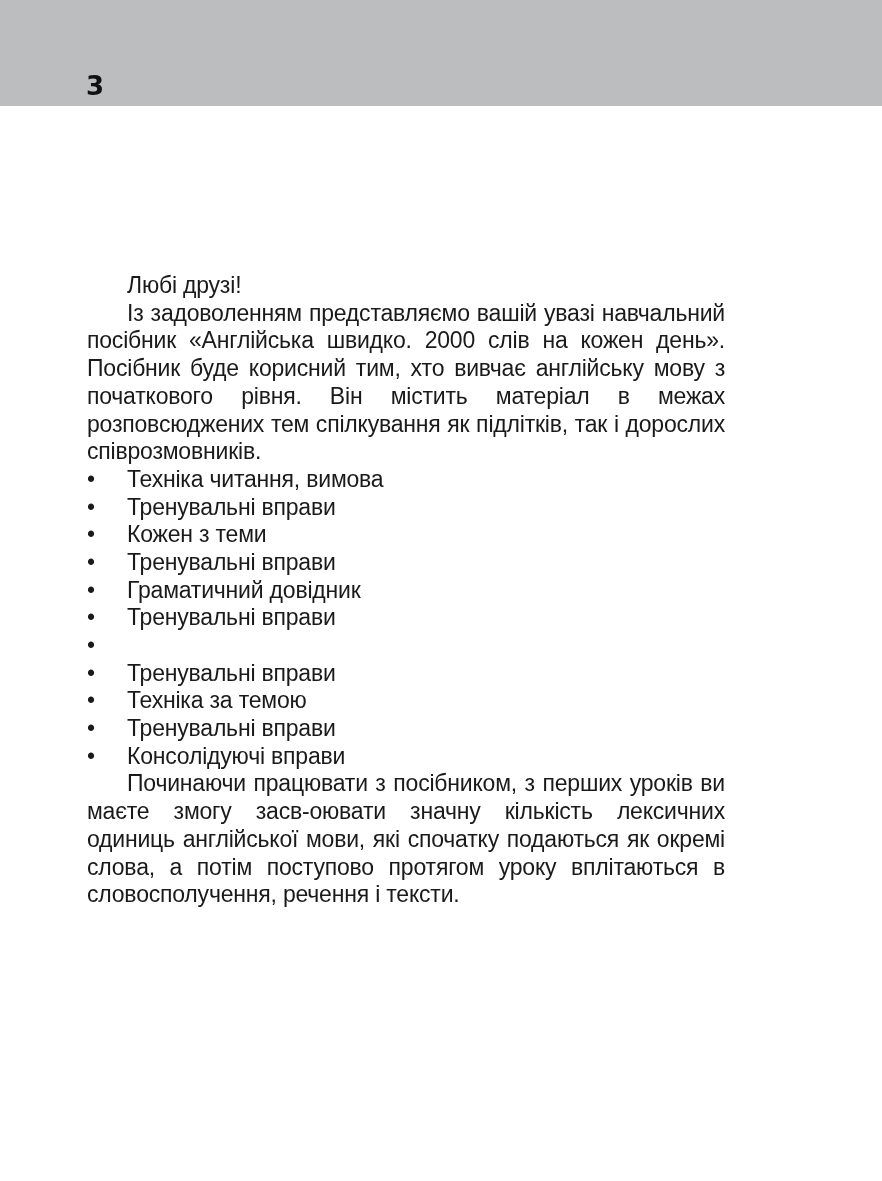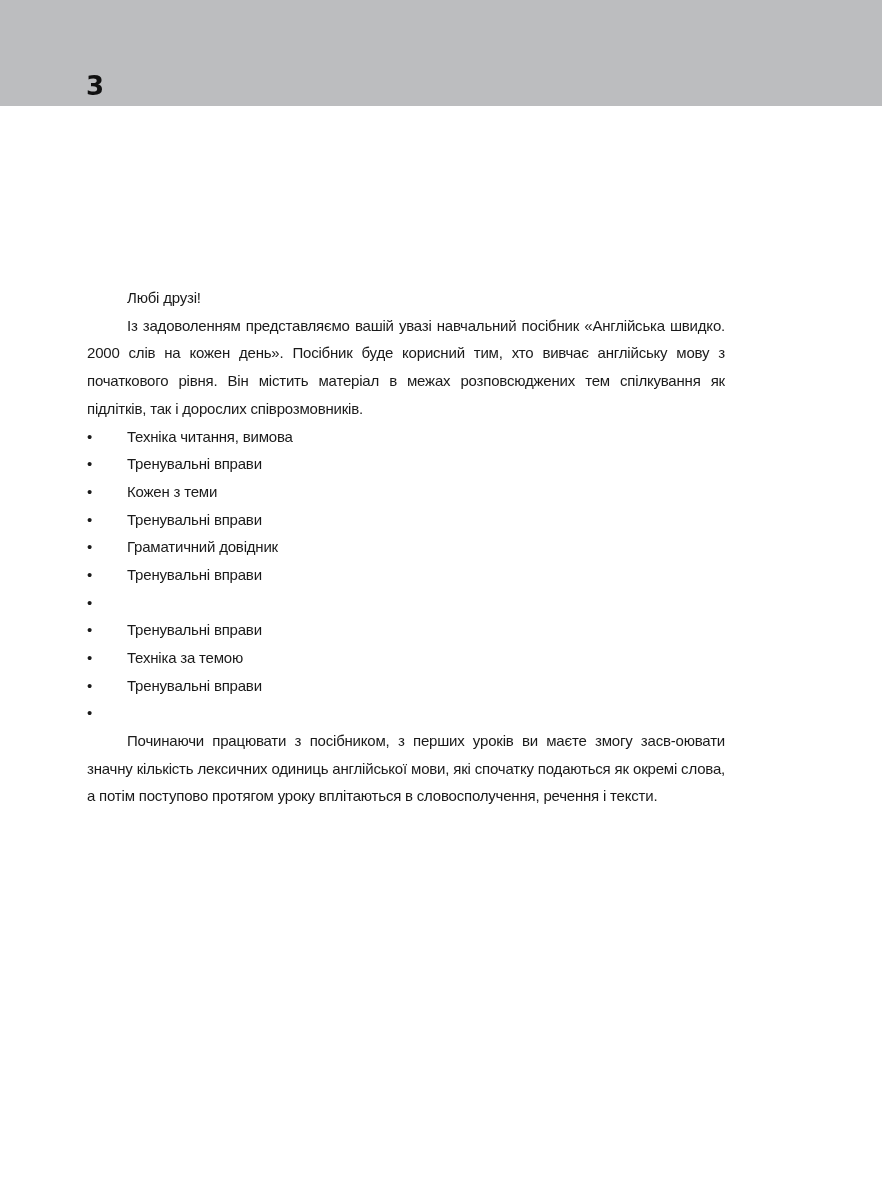--- a/index.html
+++ b/index.html
@@ -29,23 +29,23 @@
       top: 71px;
       font-family: "DejaVu Sans", sans-serif;
       font-weight: bold;
       font-size: 26px;
       line-height: 30px;
       color: #111111;
     }
     .content {
       position: absolute;
       left: 87px;
-      top: 284px;
+      top: 272px;
       width: 638px;
-      font-size: 15px;
+      font-size: 23px;
       line-height: 27.7px;
       letter-spacing: -0.2px;
     }
     .para {
       margin: 0;
       text-align: justify;
       text-indent: 40px;
     }
     .para.no-just {
       text-align: left;
@@ -89,18 +89,18 @@
       <li class="bullet-item"><span class="bullet-dot">•</span><span class="bullet-text bold">Техніка читання, вимова</span></li>
       <li class="bullet-item"><span class="bullet-dot">•</span><span class="bullet-text">Тренувальні вправи</span></li>
       <li class="bullet-item"><span class="bullet-dot">•</span><span class="bullet-text bold">Кожен з теми</span></li>
       <li class="bullet-item"><span class="bullet-dot">•</span><span class="bullet-text">Тренувальні вправи</span></li>
       <li class="bullet-item"><span class="bullet-dot">•</span><span class="bullet-text bold">Граматичний довідник</span></li>
       <li class="bullet-item"><span class="bullet-dot">•</span><span class="bullet-text">Тренувальні вправи</span></li>
       <li class="bullet-item"><span class="bullet-dot">•</span></li>
       <li class="bullet-item"><span class="bullet-dot">•</span><span class="bullet-text">Тренувальні вправи</span></li>
       <li class="bullet-item"><span class="bullet-dot">•</span><span class="bullet-text bold">Техніка за темою</span></li>
       <li class="bullet-item"><span class="bullet-dot">•</span><span class="bullet-text">Тренувальні вправи</span></li>
-      <li class="bullet-item"><span class="bullet-dot">•</span></li>
+      <li class="bullet-item"><span class="bullet-dot">•</span><span class="bullet-text bold">Консолідуючі вправи</span></li>
     </ul>
 
   <p class="para">Починаючи працювати з посібником, з перших уроків ви маєте змогу засв-оювати значну кількість лексичних одиниць англійської мови, які спочатку подаються як окремі слова, а потім поступово протягом уроку вплітаються в словосполучення, речення і тексти.</p>
   <div class="gap"></div>
 </div>
 
 </body></html>

